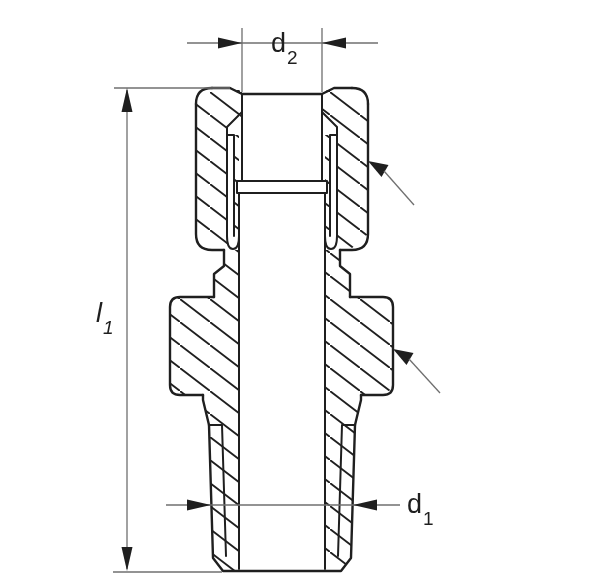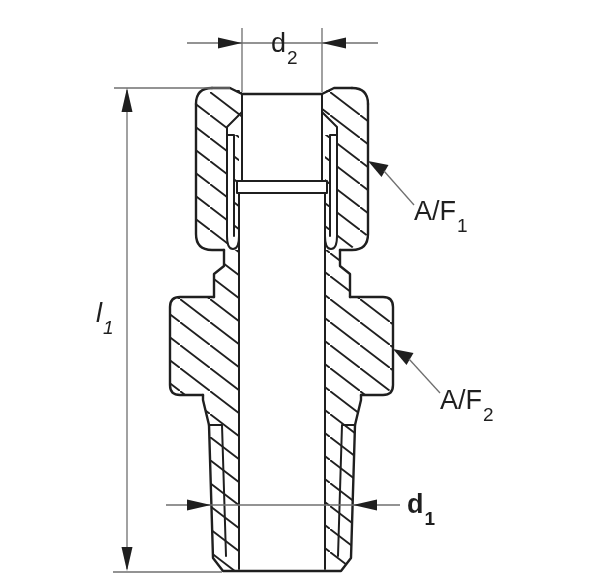--- a/index.html
+++ b/index.html
@@ -142,25 +142,19 @@
   </svg>
 
   <div class="lbl" style="left:271px;top:2px;margin-top:28px;">
     <span>d</span><sub>2</sub>
   </div>
 
   <div class="lbl" style="left:96px;top:300px;font-style:italic;">
     <span>l</span><sub>1</sub>
   </div>
 
-  <div class="lbl" style="left:407px;top:491px;font-weight:bold;">
+  <div class="lbl" style="left:407px;top:491px;">
     <span>d</span><sub>1</sub>
   </div>
 
-  <div class="lbl" style="left:414px;top:198px;">
-    <span>A/F</span><sub>1</sub>
-  </div>
 
-  <div class="lbl" style="left:440px;top:387px;">
-    <span>A/F</span><sub>2</sub>
-  </div>
 
 </div>
 
 </body></html>

